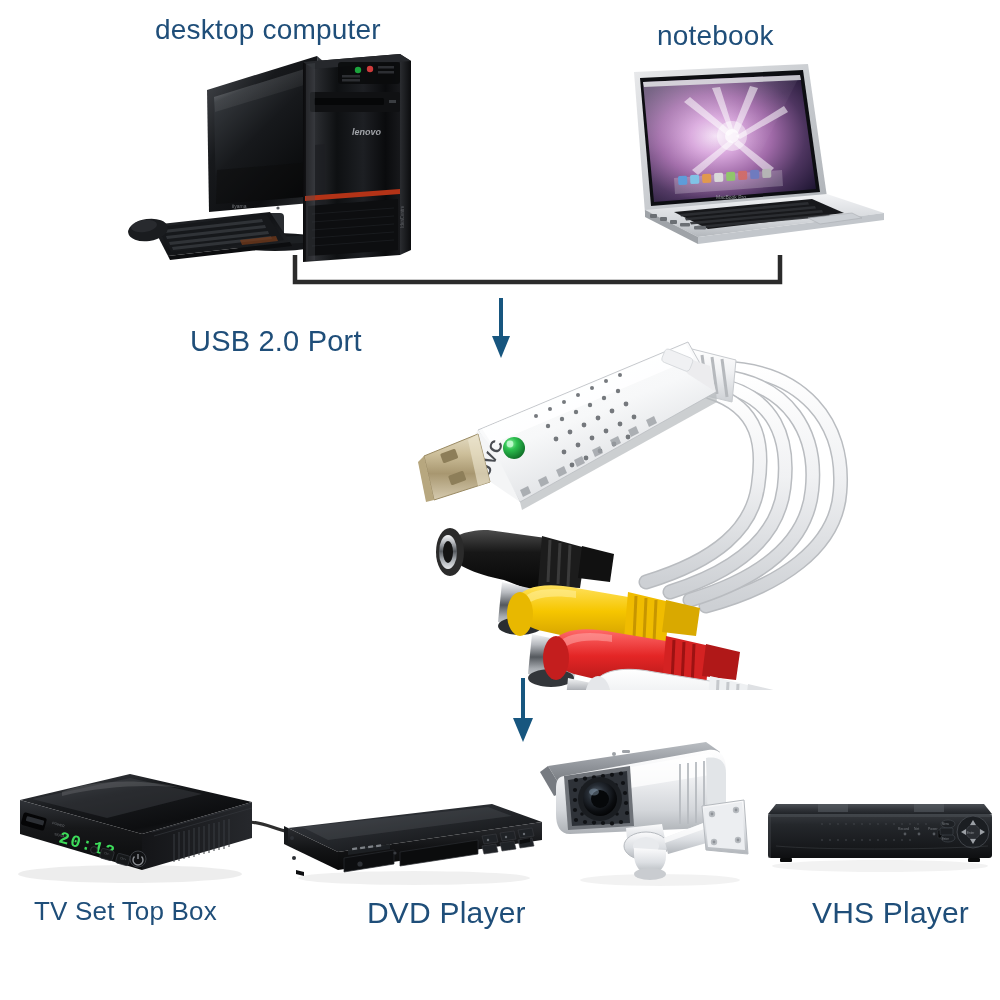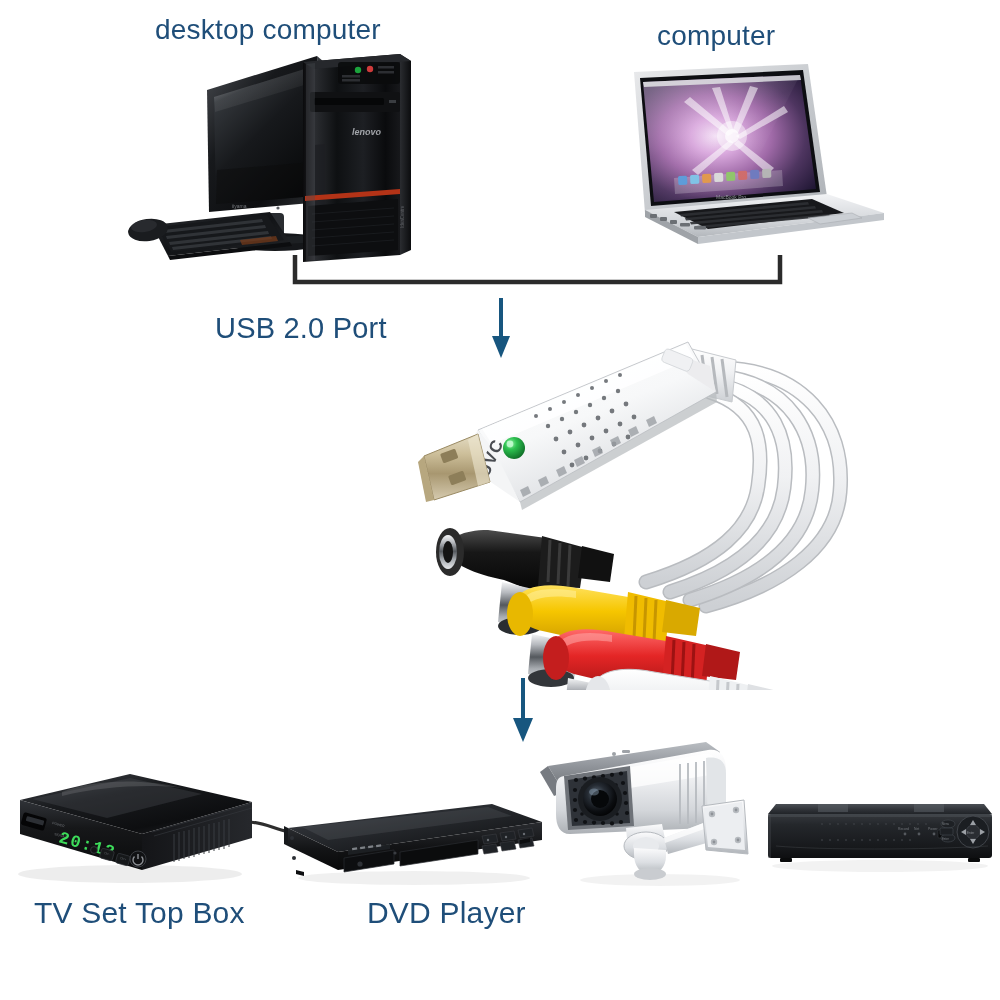--- a/index.html
+++ b/index.html
@@ -15,40 +15,41 @@
   .lbl{
     position:absolute;
     color:#1f4e79;
     font-family:"Liberation Sans", sans-serif;
     font-weight:400;
     white-space:nowrap;
     letter-spacing:.2px;
   }
   #lbl-desktop{left:155px;top:14px;font-size:28px;}
   #lbl-notebook{left:657px;top:20px;font-size:28px;}
-  #lbl-usbport{left:190px;top:312px;font-size:29px;margin-left:25px;}
-  #lbl-stb{left:34px;top:896px;font-size:30px;}
+  #lbl-usbport{left:190px;top:325px;font-size:29px;}
+  #lbl-stb{left:34px;top:896px;font-size:26px;}
   #lbl-dvd{left:322px;top:896px;font-size:30px;margin-left:45px;}
   #lbl-cam{left:533px;top:896px;font-size:30px;}
   #lbl-vhs{left:812px;top:896px;font-size:30px;}
 
   svg.layer{position:absolute;left:0;top:0;width:1000px;height:1000px;overflow:visible;}
   svg.layer.bg{z-index:1;}
   .dev{position:absolute;z-index:4;}
 </style>
 </head>
 <body>
 
 <div id="stage">
 
   <div class="lbl" id="lbl-desktop">desktop computer</div>
-  <div class="lbl" id="lbl-notebook">computer</div>
+  <div class="lbl" id="lbl-notebook">notebook</div>
   <div class="lbl" id="lbl-usbport">USB 2.0 Port</div>
   <div class="lbl" id="lbl-stb">TV Set Top Box</div>
   <div class="lbl" id="lbl-dvd">DVD Player</div>
+  <div class="lbl" id="lbl-vhs">VHS Player</div>
 
   <svg class="layer bg" viewBox="0 0 1000 1000">
 
     <g>
       <path d="M295,255 L295,282 L780,282 L780,255" fill="none" stroke="#2b2b2b" stroke-width="4.5" stroke-linecap="butt" stroke-linejoin="miter"></path>
     </g>
 
     <g>
       <line x1="501" y1="298" x2="501" y2="342" stroke="#17567f" stroke-width="4"></line>
       <polygon points="501,358 492,336 510,336" fill="#17567f"></polygon>

